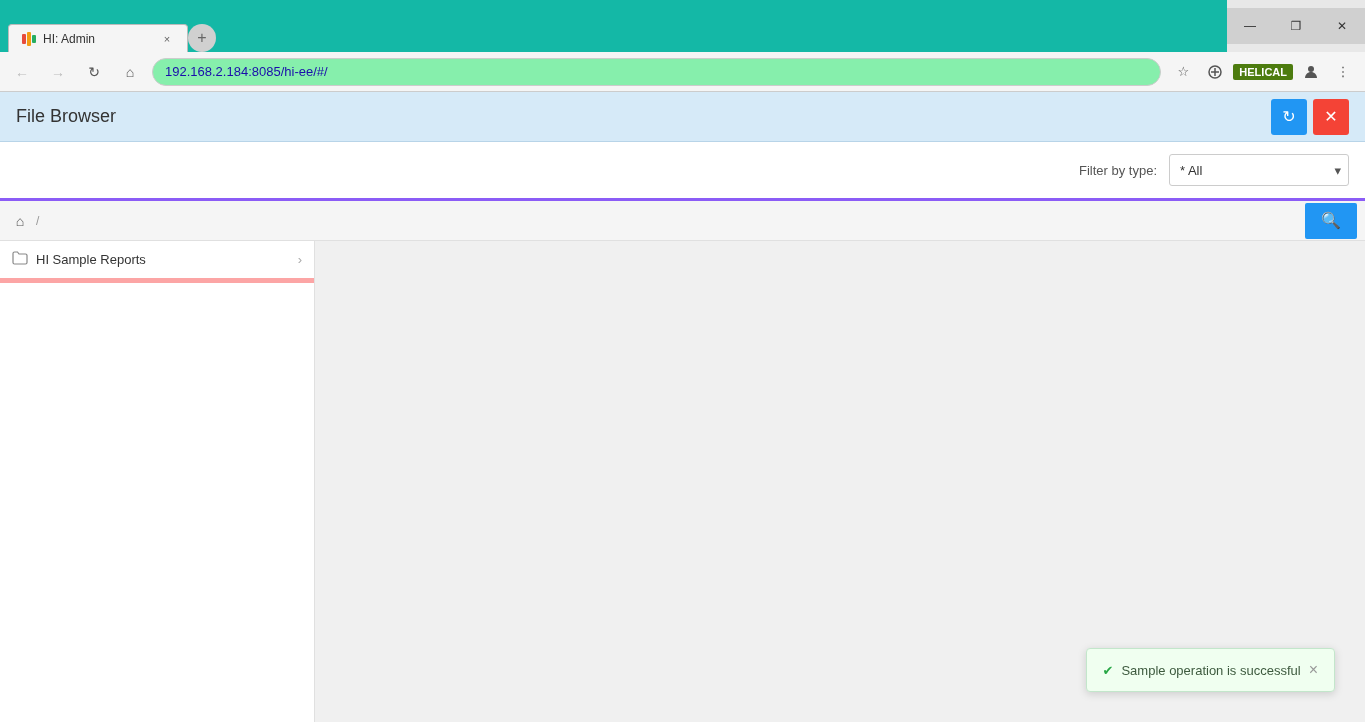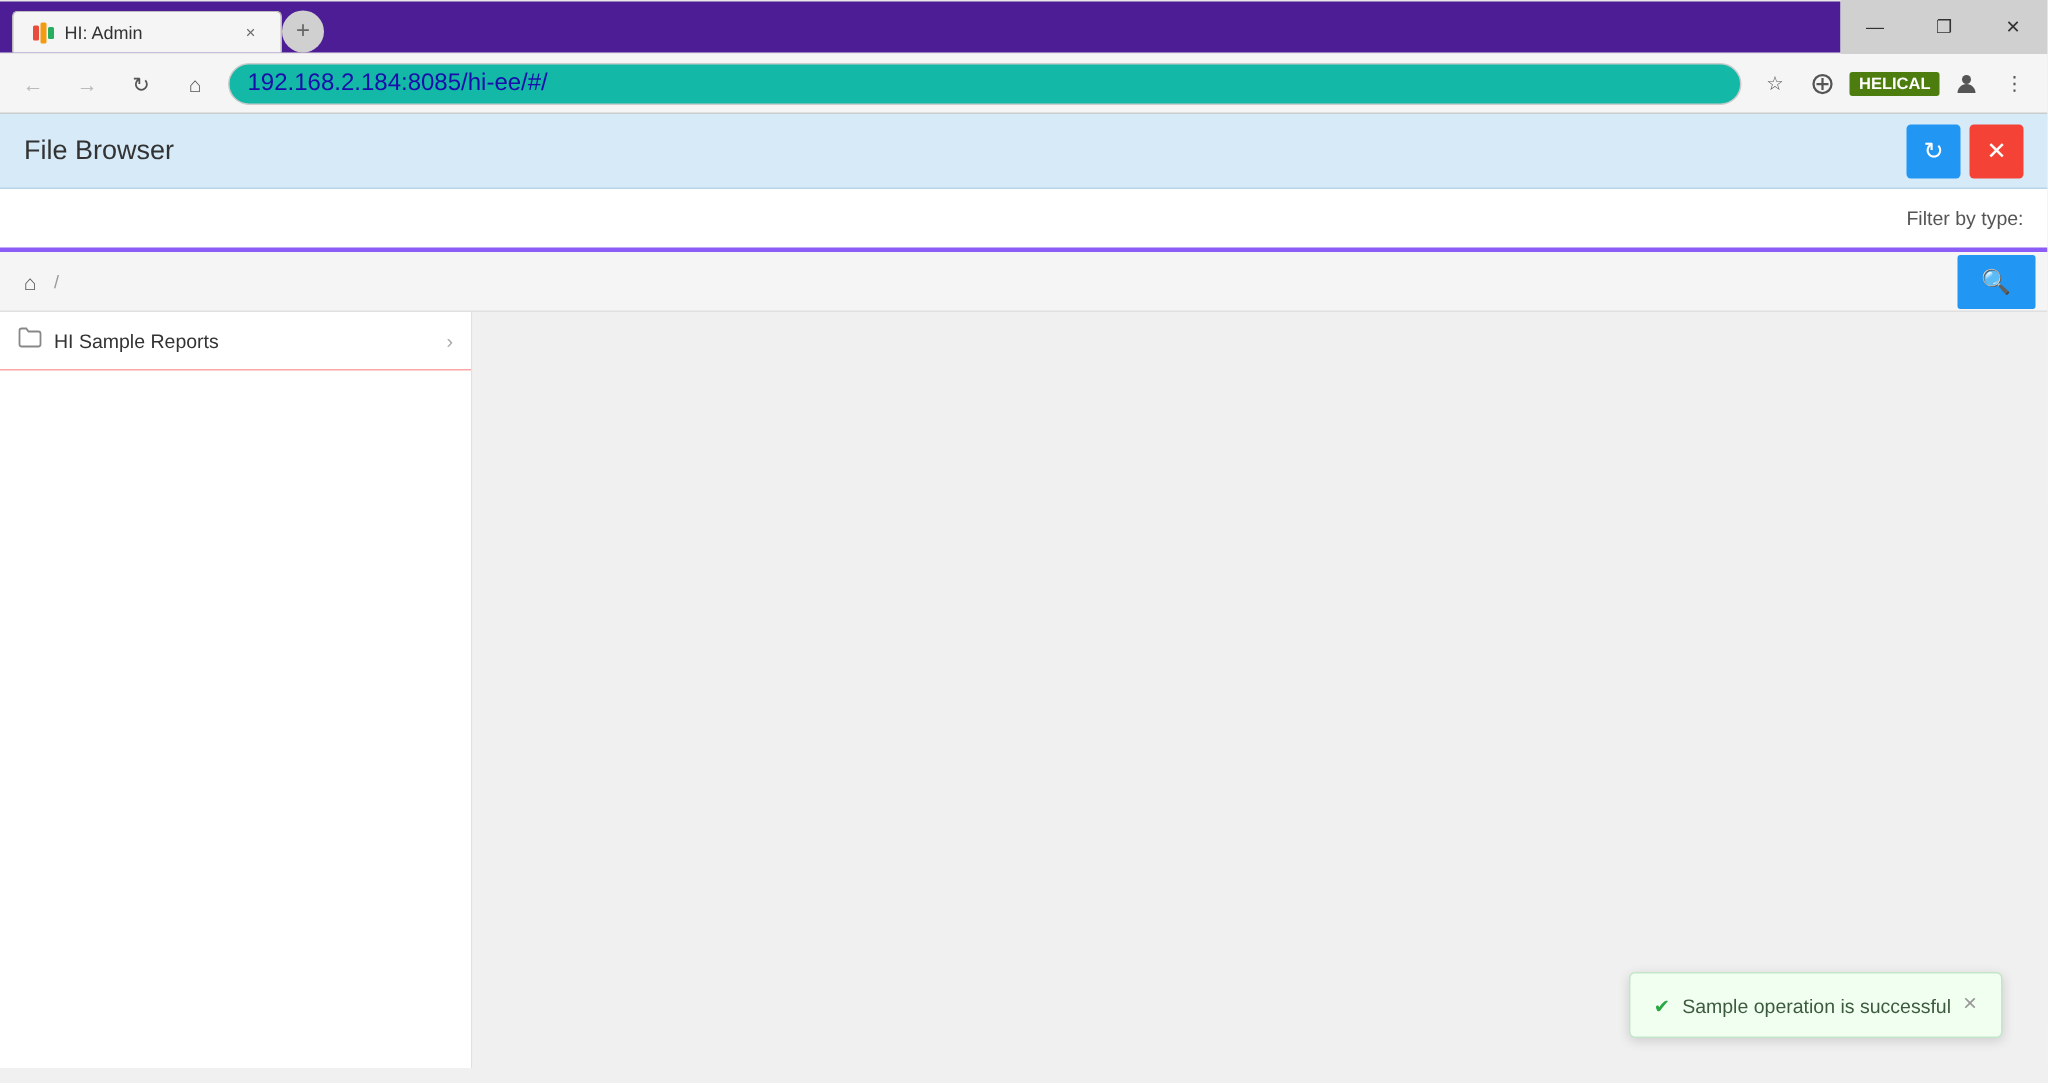--- a/index.html
+++ b/index.html
@@ -10,21 +10,21 @@
     .tab { display: flex; align-items: center; background: #f5f5f5; border-radius: 4px 4px 0 0; padding: 0 12px; height: 28px; min-width: 180px; font-size: 12px; gap: 6px; border: 1px solid #bbb; border-bottom: none; }
     .tab-favicon { width: 16px; height: 16px; display: flex; align-items: center; justify-content: center; }
     .tab-favicon svg { width: 16px; height: 16px; }
     .tab-title { flex: 1; font-size: 12px; color: #333; }
     .tab-close { width: 16px; height: 16px; display: flex; align-items: center; justify-content: center; border-radius: 50%; cursor: pointer; font-size: 11px; color: #666; }
     .new-tab-btn { width: 28px; height: 28px; display: flex; align-items: center; justify-content: center; cursor: pointer; border-radius: 50%; font-size: 16px; color: #666; background: #d0d0d0; }
     
     .address-bar { display: flex; align-items: center; background: #f5f5f5; height: 40px; padding: 0 8px; gap: 8px; border-bottom: 1px solid #ccc; }
     .nav-btn { width: 28px; height: 28px; display: flex; align-items: center; justify-content: center; cursor: pointer; border-radius: 50%; color: #555; font-size: 14px; }
     .nav-btn.disabled { color: #bbb; cursor: default; }
-    .address-input { flex: 1; height: 28px; border: 1px solid #ccc; border-radius: 14px; padding: 0 12px; font-size: 16px; background: #14b8a6; color: #1a0dab; outline: none; }
+    .address-input { flex: 1; height: 28px; border: 1px solid #ccc; border-radius: 14px; padding: 0 12px; font-size: 13px; background: #86efac; color: #1a0dab; outline: none; }
     .toolbar-icons { display: flex; align-items: center; gap: 4px; }
     .toolbar-icon { width: 28px; height: 28px; display: flex; align-items: center; justify-content: center; cursor: pointer; border-radius: 50%; color: #555; }
     .helical-badge { background: #4d7c0f; color: white; font-size: 11px; font-weight: bold; padding: 2px 6px; border-radius: 2px; }
     .window-controls { display: flex; align-items: center; }
     .win-btn { width: 46px; height: 36px; display: flex; align-items: center; justify-content: center; cursor: pointer; color: #333; font-size: 12px; }
     
     .top-row { display: flex; align-items: center; }
 
     
     .app-header { background: #d6eaf8; padding: 0 16px; height: 50px; display: flex; align-items: center; justify-content: space-between; border-bottom: 1px solid #b8d4e8; }
@@ -43,38 +43,38 @@
     .breadcrumb-bar { display: flex; align-items: center; justify-content: space-between; padding: 0 8px; height: 40px; background: #f5f5f5; border-bottom: 1px solid #e0e0e0; }
     .breadcrumb { display: flex; align-items: center; gap: 4px; }
     .breadcrumb-home { width: 24px; height: 24px; display: flex; align-items: center; justify-content: center; cursor: pointer; color: #555; font-size: 14px; }
     .breadcrumb-sep { color: #999; font-size: 12px; }
     .search-btn { background: #2196f3; border: none; color: white; height: 36px; padding: 0 16px; cursor: pointer; border-radius: 2px; font-size: 16px; display: flex; align-items: center; gap: 6px; }
 
     .content-area { display: flex; height: calc(722px - 36px - 40px - 50px - 52px - 40px); background: #f5f5f5; }
     .left-panel { width: 315px; border-right: 1px solid #e0e0e0; background: white; min-height: 100%; }
     .right-panel { flex: 1; background: #f0f0f0; }
 
-    .folder-item { display: flex; align-items: center; padding: 10px 12px; cursor: pointer; border-bottom: 1px solid #fca5a5; justify-content: space-between; }
+    .folder-item { display: flex; align-items: center; padding: 10px 12px; cursor: pointer; border-bottom: 5px solid #fca5a5; justify-content: space-between; }
     .folder-item-left { display: flex; align-items: center; gap: 8px; }
     .folder-icon { color: #777; font-size: 15px; }
     .folder-name { color: #333; font-size: 13px; }
     .folder-arrow { color: #aaa; font-size: 13px; }
 
     
     .toast { position: fixed; bottom: 30px; right: 30px; background: #f0fff0; border: 1px solid #c3e6cb; border-radius: 4px; padding: 12px 16px; display: flex; align-items: center; gap: 8px; font-size: 13px; color: #3d5a3e; box-shadow: 0 2px 8px rgba(0,0,0,0.15); min-width: 240px; justify-content: space-between; }
     .toast-close { cursor: pointer; color: #999; font-size: 16px; }
     .toast-check { color: #28a745; }
   </style>
 </head>
 <body>
 
 <div class="browser-chrome">
 
   <div class="top-row">
-    <div style="display:flex; align-items:flex-end; flex:1; background:#4c1d95; padding-top:6px; padding-left:8px;">
+    <div style="display:flex; align-items:flex-end; flex:1; background:#14b8a6; padding-top:24px; padding-left:8px;">
       <div class="tab">
         <div class="tab-favicon">
 
           <svg viewBox="0 0 16 16" xmlns="http://www.w3.org/2000/svg">
             <rect x="1" y="3" width="4" height="10" fill="#e74c3c" rx="1"></rect>
             <rect x="6" y="1" width="4" height="14" fill="#f39c12" rx="1"></rect>
             <rect x="11" y="4" width="4" height="8" fill="#27ae60" rx="1"></rect>
           </svg>
         </div>
         <span class="tab-title">HI: Admin</span>
@@ -125,20 +125,28 @@
         <span>↻</span>
       </button>
       <button class="header-btn close">
         <span>✕</span>
       </button>
     </div>
   </div>
 
   <div class="filter-row">
     <span class="filter-label">Filter by type:</span>
+    <div class="filter-select-wrapper">
+      <select class="filter-select">
+        <option>* All</option>
+        <option>Reports</option>
+        <option>Dashboards</option>
+        <option>Images</option>
+      </select>
+    </div>
   </div>
 
   <div class="breadcrumb-bar">
     <div class="breadcrumb">
       <div class="breadcrumb-home">⌂</div>
       <span class="breadcrumb-sep">/</span>
     </div>
     <button class="search-btn">
       <span>🔍</span>
     </button>

